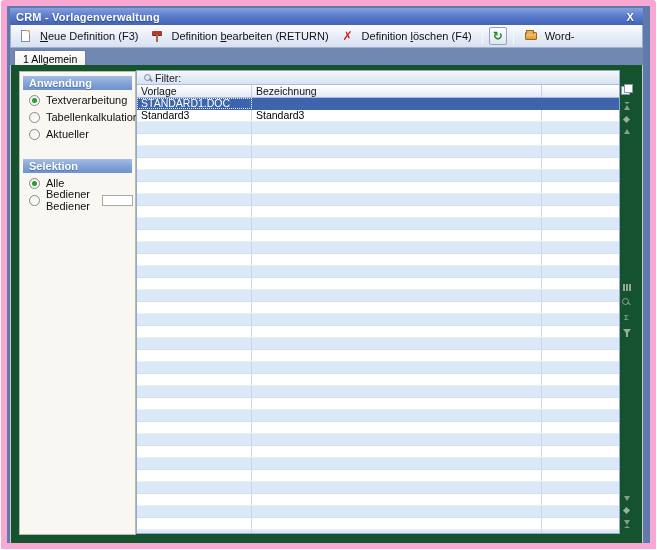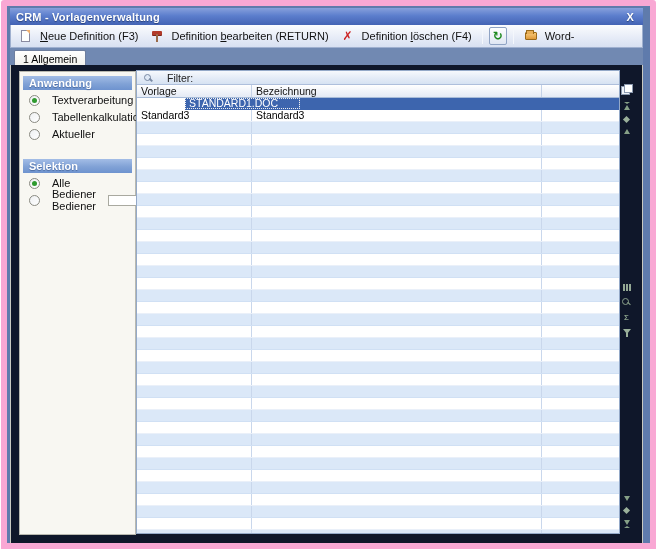--- a/index.html
+++ b/index.html
@@ -47,58 +47,58 @@
   .ic-folder { position:absolute; left:1px; top:3px; width:12px; height:8px; background:linear-gradient(180deg,#f6c878,#e09a3a); border:1px solid #9a6a1a; border-radius:1px; }
   .ic-folder::before { content:""; position:absolute; left:0; top:-3px; width:6px; height:3px; background:#e8ae56; border:1px solid #9a6a1a; border-bottom:none; border-radius:1px 1px 0 0; }
   
   .tabrow { height:17px; background:#7189b2; display:flex; align-items:flex-end; padding-left:4px; }
   .tab {
     background:linear-gradient(180deg,#ffffff,#f2f1ec); color:#000; font-size:10.5px;
     border:1px solid #6f7f9e; border-bottom:none; border-radius:2px 2px 0 0;
     padding:2px 8px 1px 8px; position:relative; top:1px; cursor:default;
   }
   
-  .content { position:relative; height:482px; background:#0f172a; border:1px solid #c9c9c0; border-top:none; }
+  .content { position:relative; height:482px; background:#14532d; border:1px solid #c9c9c0; border-top:none; }
   
   .sidebar {
     position:absolute; left:8px; top:6px; width:117px; height:464px;
     background:#f8f7f2; border:1px solid #b9b9b0;
   }
   .side-header {
     margin:4px 3px 0 3px; height:14px; line-height:14px; padding:0 6px;
     background:linear-gradient(180deg,#a3bde6 0%,#81a2d6 55%,#6e93cf 100%);
     color:#ffffff; font-size:11px; font-weight:bold; text-shadow:0 1px 1px #4a6aa0;
   }
-  .radio-row { display:flex; align-items:center; gap:12px; padding:0 0 0 9px; height:14px; margin-top:3px; font-size:11px; color:#111; cursor:pointer; }
+  .radio-row { display:flex; align-items:center; gap:6px; padding:0 0 0 9px; height:14px; margin-top:3px; font-size:11px; color:#111; cursor:pointer; }
   .radio-row:first-of-type { margin-top:12px; }
   .radio {
     width:11px; height:11px; border-radius:50%;
     border:1px solid #8a8a82; background:linear-gradient(135deg,#eef0f2,#ffffff);
     display:inline-flex; align-items:center; justify-content:center; flex:0 0 auto;
   }
   .radio.sel::after { content:""; width:5px; height:5px; border-radius:50%; background:#2f9a2f; }
   .gap1 { height:14px; }
   .mini-input { width:31px; height:11px; border:1px solid #a9a9a0; background:#ffffff; font-size:9px; margin-left:auto; margin-right:2px; padding:0 1px; }
   
   .gridwrap { position:absolute; left:125px; top:5px; width:497px; height:464px; display:flex; }
   .grid { width:484px; height:100%; border:1px solid #94a9c8; background:#ffffff; display:flex; flex-direction:column; overflow:hidden; }
   .filterbar {
-    height:14px; flex:0 0 auto; display:flex; align-items:center; gap:14px;
+    height:14px; flex:0 0 auto; display:flex; align-items:center; gap:2px;
     background:linear-gradient(180deg,#f6f9fd 0%,#e2eaf6 60%,#d6e2f2 100%);
     border-bottom:1px solid #aebfdc; font-size:10.5px; color:#222; padding-left:6px;
   }
   .search-glyph { position:relative; width:10px; height:10px; display:inline-block; }
   .search-glyph::before { content:""; position:absolute; left:1px; top:1px; width:5px; height:5px; border:1.5px solid #7a8aa4; border-radius:50%; background:#dfe9f6; }
   .search-glyph::after { content:""; position:absolute; left:6px; top:6px; width:4px; height:1.5px; background:#7a8aa4; transform:rotate(45deg); }
   .ghead { height:13px; flex:0 0 auto; display:flex; background:linear-gradient(180deg,#ffffff,#e4eaf5); border-bottom:1px solid #a8bcd8; font-size:10.5px; color:#111; }
   .hcell { padding:0 4px; line-height:13px; border-right:1px solid #c4d2e8; overflow:hidden; white-space:nowrap; }
   .gbody { flex:1; overflow:hidden; }
   .grow { display:flex; height:12px; background:#ffffff; border-bottom:1px solid #eaf0f9; }
   .grow.alt { background:#dbe8f8; border-bottom-color:#d0e0f4; }
-  .grow.sel { background:#3d65ae; border-bottom-color:#3d65ae; color:#ffffff;margin-left:48px; }
+  .grow.sel { background:#3d65ae; border-bottom-color:#3d65ae; color:#ffffff; }
   .gcell { line-height:11px; font-size:10.5px; padding:0 4px; border-right:1px solid #c9d7ec; overflow:hidden; white-space:nowrap; }
   .grow.sel .gcell { border-right-color:#5a7dbd; }
   .gcell.c0 { width:115px; flex:0 0 auto; }
   .gcell.c1 { width:290px; flex:0 0 auto; }
   .gcell.c2 { flex:1; border-right:none; }
   .gcell.focus { outline:1px dotted #efefef; outline-offset:-1px; }
   
   .strip { width:13px; height:100%; display:flex; flex-direction:column; align-items:center; padding-top:14px; }
   .strip .group { display:flex; flex-direction:column; align-items:center; gap:7px; }
   .strip .mid { margin-top:150px; }

